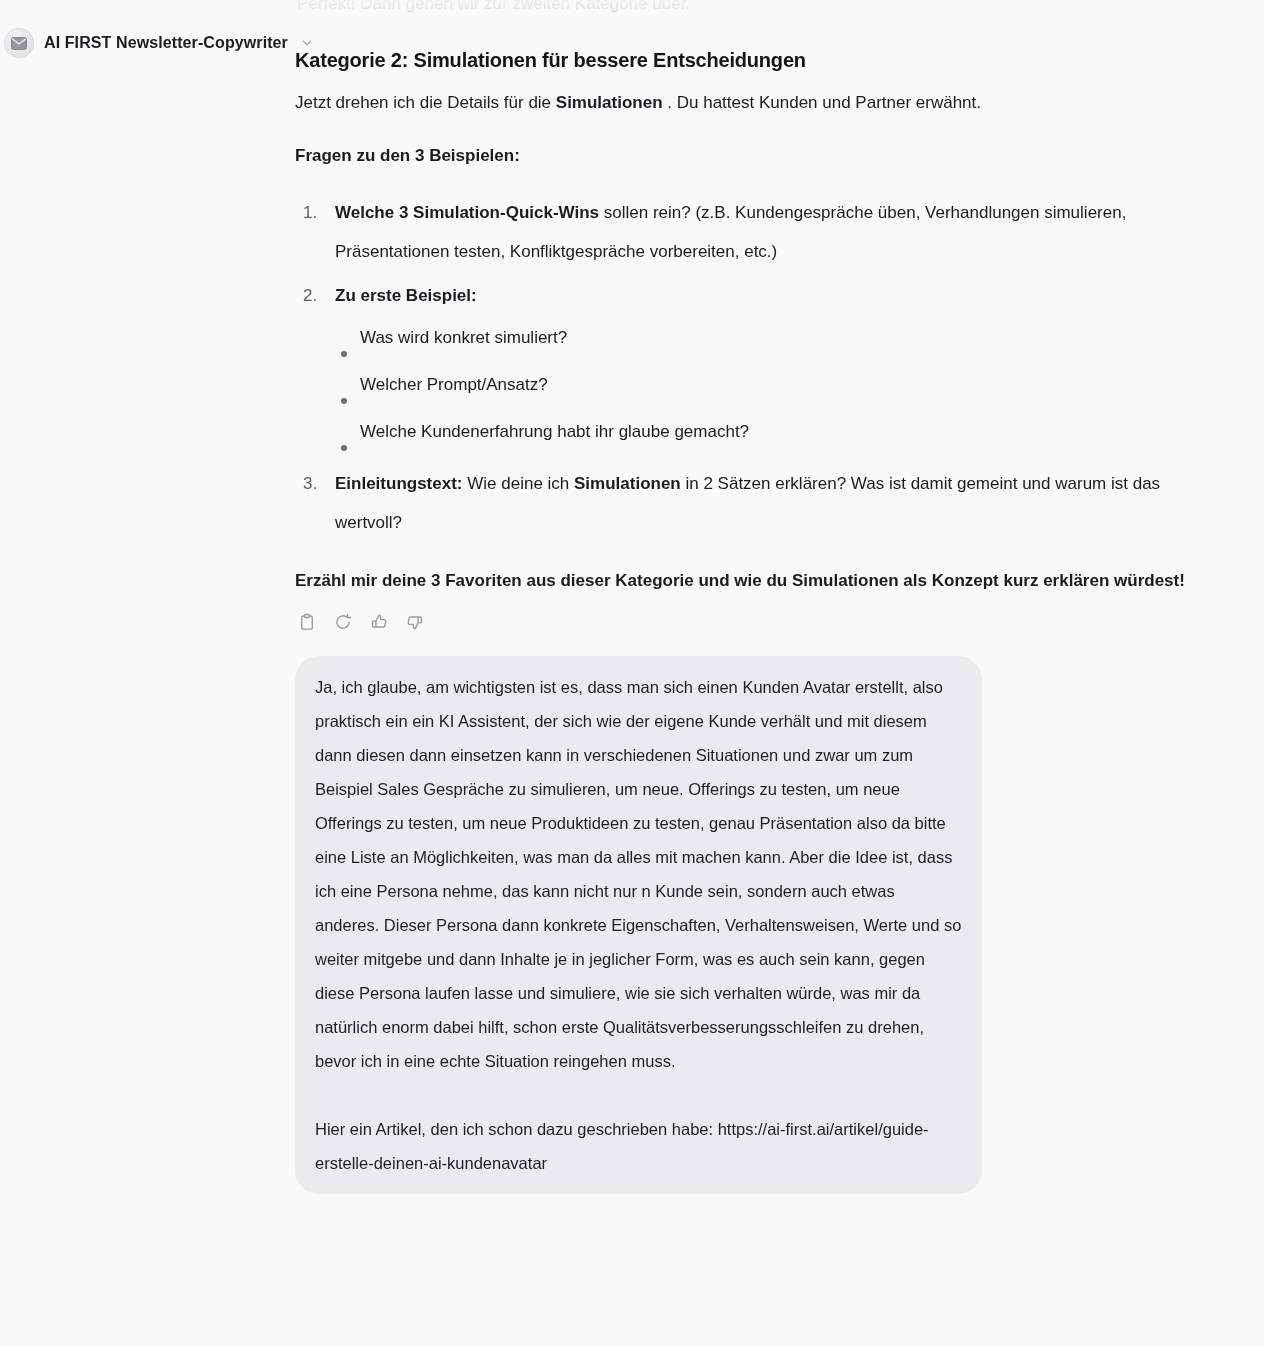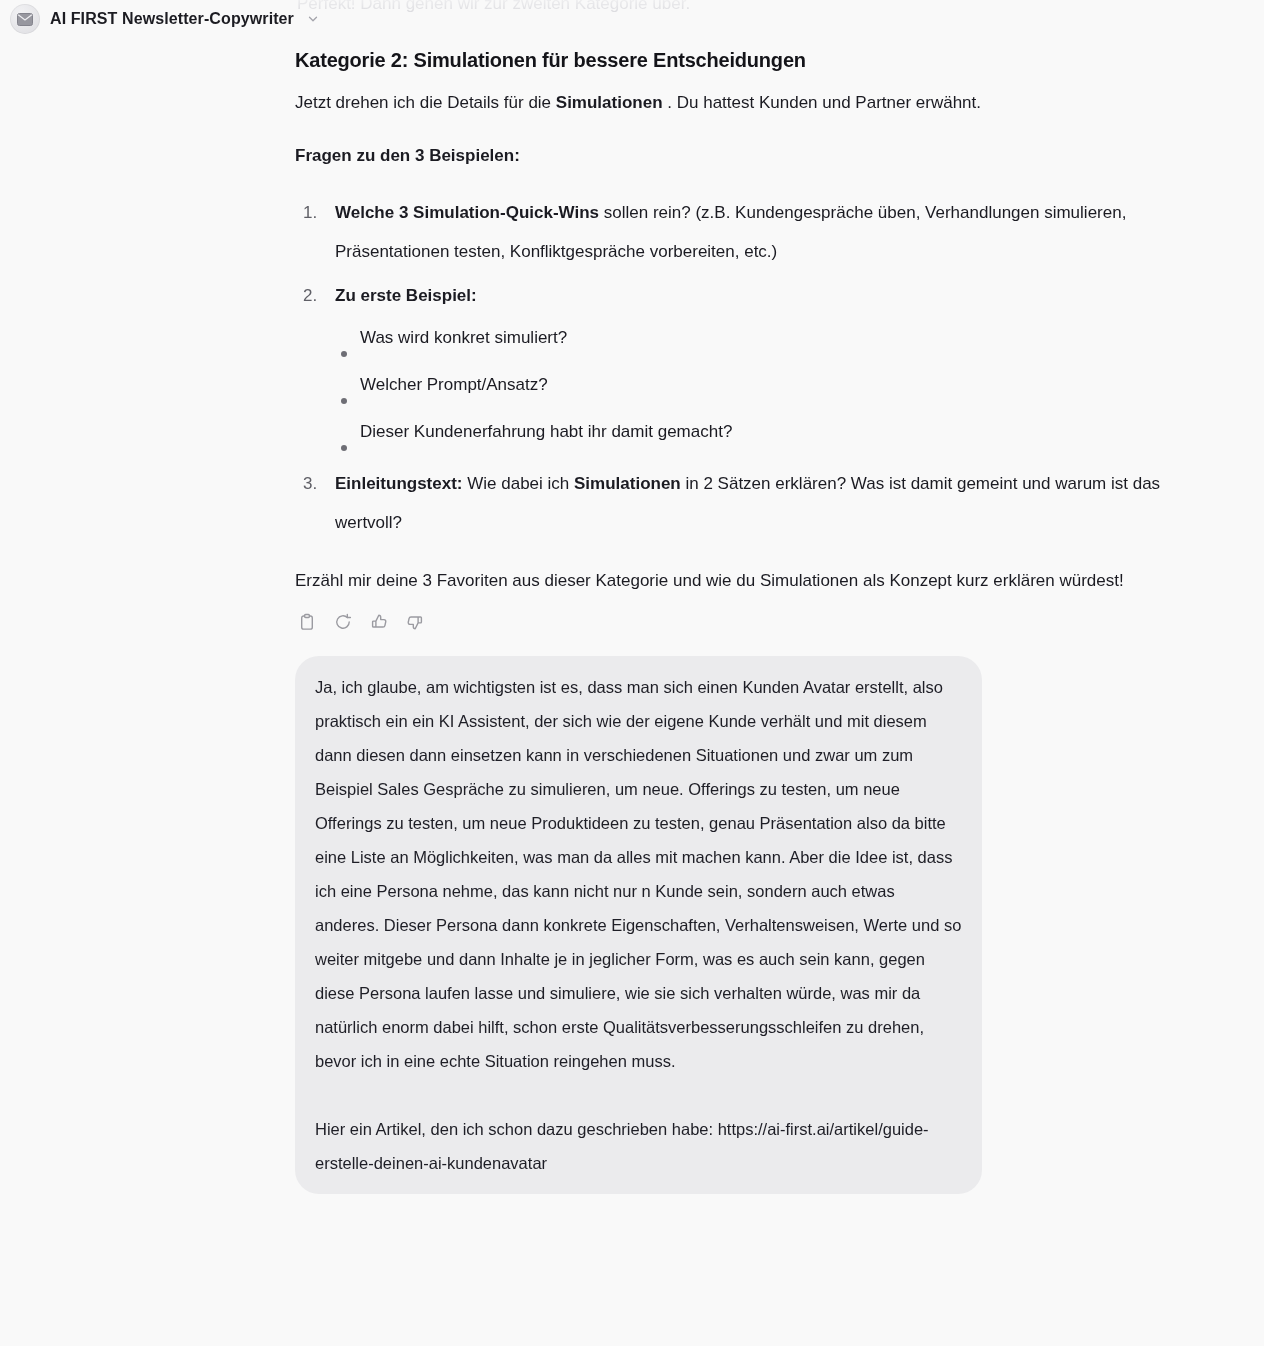--- a/index.html
+++ b/index.html
@@ -29,22 +29,22 @@
     white-space:nowrap;z-index:1;
   }
   .top-fade{
     position:absolute;top:0;left:0;right:0;height:24px;z-index:2;
     background:linear-gradient(to bottom, rgba(249,249,249,.75), rgba(249,249,249,0));
     pointer-events:none;
   }
 
   
   header{
-    position:absolute;top:0;left:0;right:0;height:48px;z-index:5;
-    display:flex;align-items:flex-start;padding-left:6px;
+    position:absolute;top:14px;left:0;right:0;height:48px;z-index:5;
+    display:flex;align-items:flex-end;padding-left:0;
   }
   .gpt-pill{
     display:flex;align-items:center;gap:10px;
     background:transparent;border:none;cursor:pointer;
     font-family:inherit;padding:4px 8px 4px 4px;border-radius:10px;
   }
   .avatar{
     width:30px;height:30px;border-radius:50%;
     background:radial-gradient(circle at 35% 30%, #f2f2f4, #dddde1);
     box-shadow:inset 0 0 0 1px rgba(0,0,0,.05);
@@ -77,21 +77,21 @@
   }
   .li-body{flex:1 1 auto;}
 
   ul.sublist{list-style:none;margin:3px 0 8px 0;padding:0 0 0 4px;}
   ul.sublist>li{display:flex;align-items:flex-end;margin:0 0 8px 0;}
   ul.sublist .dot{
     width:6px;height:6px;border-radius:50%;background:#6e6e75;
     flex:0 0 auto;margin:17px 13px 0 2px;
   }
 
-  p.closing{margin:19px 0 0 0;font-weight:400;}
+  p.closing{margin:19px 0 0 0;font-weight:700;}
 
   .actions{display:flex;gap:16px;margin:12px 0 0 2px;align-items:center;}
   .action-btn{
     background:transparent;border:none;padding:0;cursor:pointer;
     width:20px;height:20px;display:flex;align-items:center;justify-content:center;
     color:var(--icon);border-radius:6px;
   }
   .action-btn svg{stroke:var(--icon);fill:none;stroke-width:1.4;stroke-linecap:round;stroke-linejoin:round;}
 
   .user-row{display:flex;justify-content:flex-start;margin-top:24px;}
@@ -149,29 +149,29 @@
             <li>
               <span class="dot"></span>
               <p>Was wird konkret simuliert?</p>
             </li>
             <li>
               <span class="dot"></span>
               <p>Welcher Prompt/Ansatz?</p>
             </li>
             <li>
               <span class="dot"></span>
-              <p>Dieser Kundenerfahrung habt ihr damit gemacht?</p>
+              <p>Welche Kundenerfahrung habt ihr glaube gemacht?</p>
             </li>
           </ul>
         </div>
       </li>
       <li>
         <span class="num">3.</span>
         <div class="li-body">
-          <p><b>Einleitungstext:</b><span> Wie dabei ich </span><b>Simulationen</b><span> in 2 Sätzen erklären? Was ist damit gemeint und warum ist das wertvoll?</span></p>
+          <p><b>Einleitungstext:</b><span> Wie deine ich </span><b>Simulationen</b><span> in 2 Sätzen erklären? Was ist damit gemeint und warum ist das wertvoll?</span></p>
         </div>
       </li>
     </ol>
 
     <p class="closing">Erzähl mir deine 3 Favoriten aus dieser Kategorie und wie du Simulationen als Konzept kurz erklären würdest!</p>
 
     <div class="actions">
       <button class="action-btn">
         <svg width="18" height="18" viewBox="0 0 18 18">
           <path d="M6.6 3 H5.6 A1.9 1.9 0 0 0 3.7 4.9 v9.3 a1.9 1.9 0 0 0 1.9 1.9 h6.8 a1.9 1.9 0 0 0 1.9 -1.9 V4.9 A1.9 1.9 0 0 0 12.4 3 h-1"></path>

